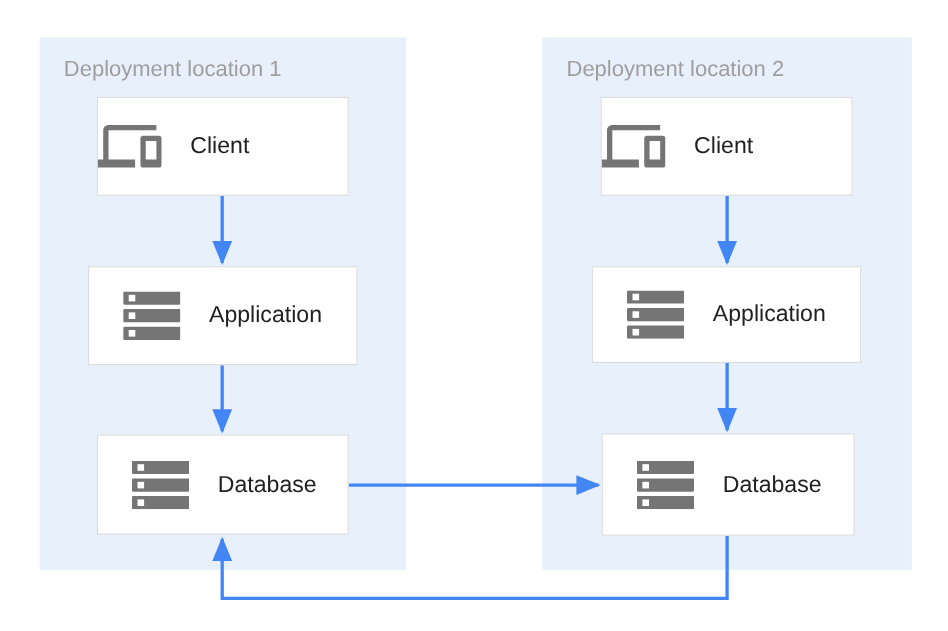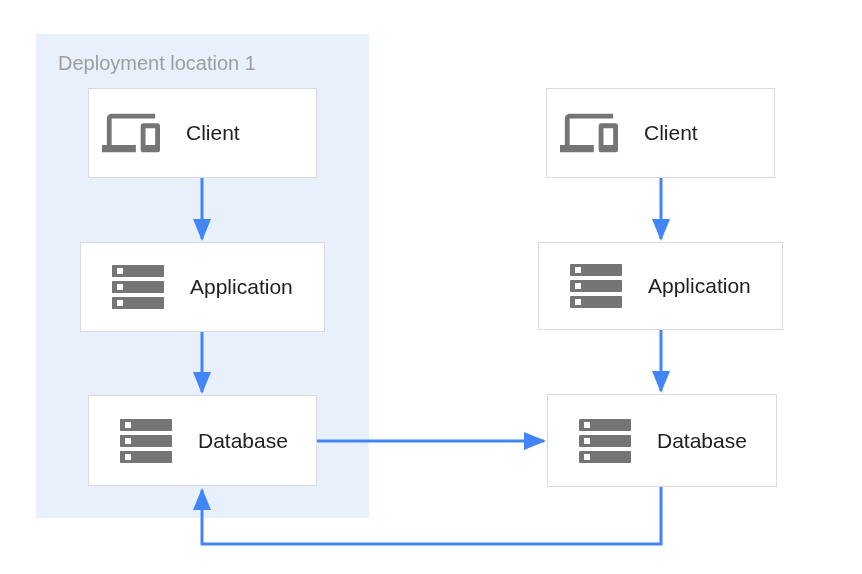--- a/index.html
+++ b/index.html
@@ -44,21 +44,21 @@
     box-sizing: border-box;
     display: flex;
     align-items: center;
   }
   .n-c1 { left: 88px;  top: 88px;  width: 229px; height: 90px; }
   .n-a1 { left: 80px;  top: 242px; width: 245px; height: 90px; }
   .n-d1 { left: 88px;  top: 395px; width: 229px; height: 91px; }
   .n-c2 { left: 546px; top: 88px;  width: 229px; height: 90px; }
   .n-a2 { left: 538px; top: 242px; width: 245px; height: 88px; }
   .n-d2 { left: 547px; top: 394px; width: 230px; height: 93px; }
-  .node-client { padding-left: 13px; }
+  .node-client { }
   .node-server { padding-left: 31px; }
   .icon {
     display: inline-flex;
     align-items: center;
     justify-content: center;
     flex: 0 0 auto;
   }
   .label {
     margin-left: 26px;
     font-size: 21px;
@@ -68,20 +68,23 @@
 </style>
 </head>
 <body>
 
 <div class="canvas">
 
   <section class="panel panel-1">
     <div class="panel-title">Deployment location 1</div>
   </section>
 
+  <section class="panel panel-2">
+    <div class="panel-title">Deployment location 2</div>
+  </section>
 
   <svg class="arrows" viewBox="0 0 862 574" xmlns="http://www.w3.org/2000/svg">
     <defs>
       <marker id="ah" markerUnits="userSpaceOnUse" markerWidth="24" markerHeight="20" refX="20" refY="9" orient="auto">
         <path d="M0,0 L22,9 L0,18 Z" fill="#4285f4"></path>
       </marker>
     </defs>
 
     <line x1="202" y1="178" x2="202" y2="239" stroke="#4285f4" stroke-width="3" marker-end="url(#ah)"></line>
 

